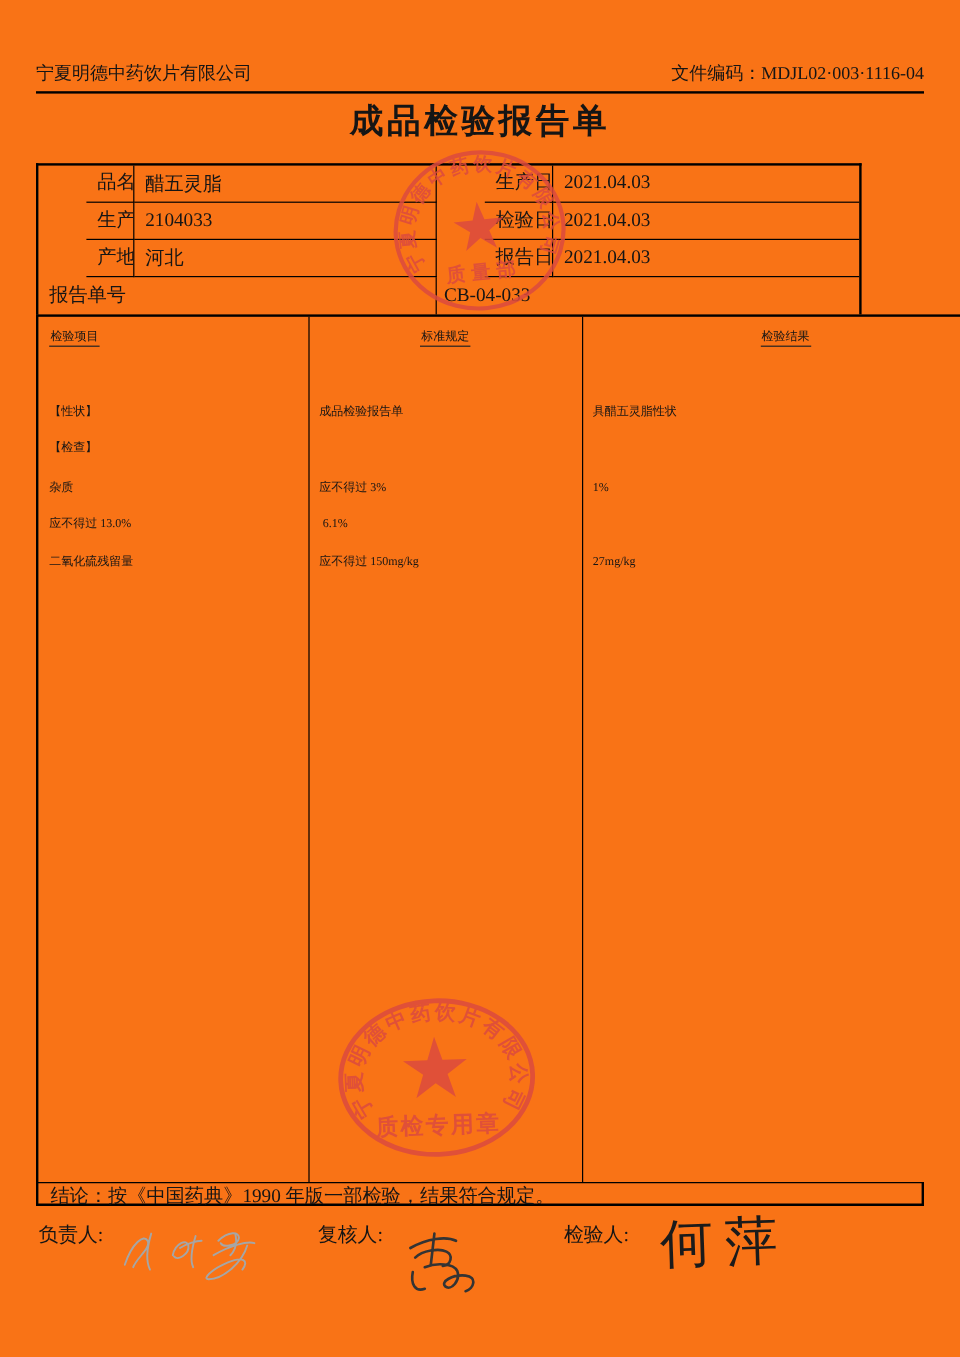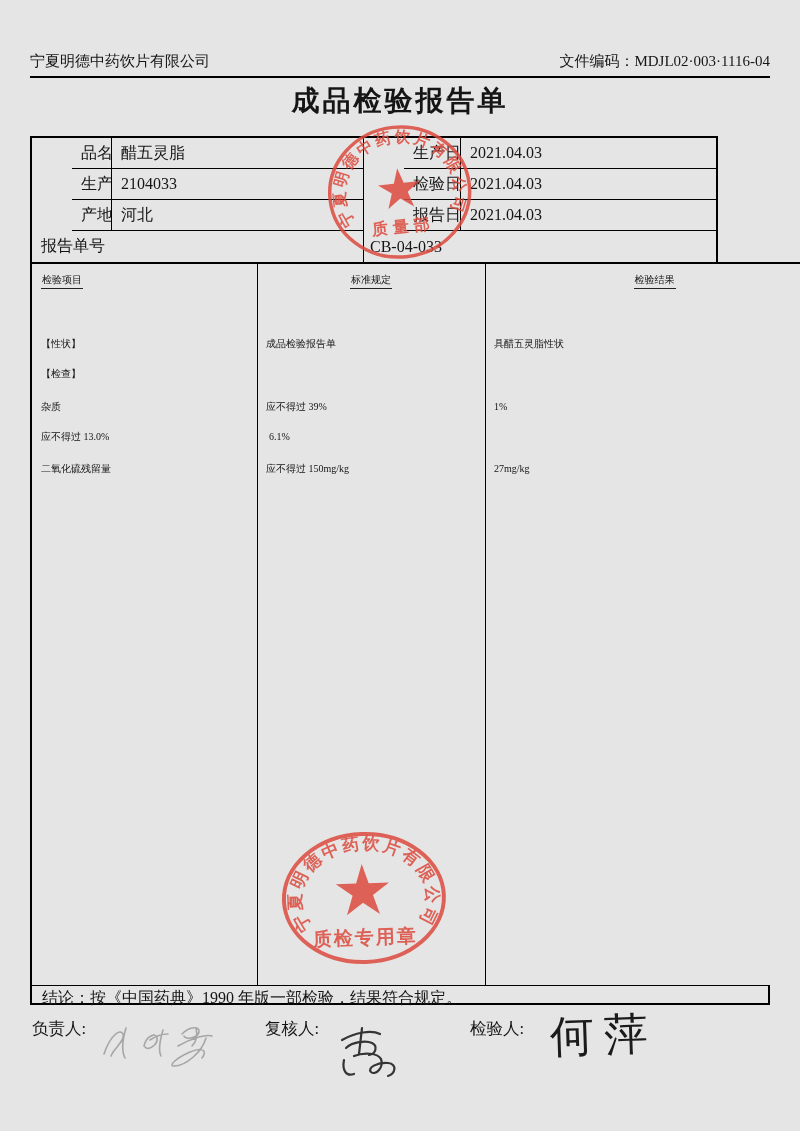--- a/index.html
+++ b/index.html
@@ -1,16 +1,16 @@
 <!DOCTYPE html>
 <html><head>
 <meta charset="utf-8">
 <style>
   html,body{margin:0;padding:0;background:#ffffff;}
-  .page{position:relative;width:800px;height:1131px;background:#e5e5e5;overflow:hidden;
+  .page{position:relative;width:800px;height:1131px;background:#f97316;overflow:hidden;
         font-family:"Liberation Serif","DejaVu Serif",serif;color:#151515;text-decoration:underline;}
 
   
   .hdr{position:absolute;left:30px;top:52px;width:740px;display:flex;
        justify-content:space-between;font-size:15px;}
   .hdr-rule{position:absolute;left:30px;top:76px;width:740px;border-top:2px solid #000;}
   .title{position:absolute;left:0;top:82px;width:100%;text-align:center;
          font-size:28px;font-weight:bold;letter-spacing:3px;}
 
   
@@ -125,21 +125,21 @@
       <div class="c2">成品检验报告单</div>
       <div class="c3">具醋五灵脂性状</div>
     </div>
     <div class="sec-row" style="top:100px">
       <div class="c1">【检查】</div>
       <div class="c2"></div>
       <div class="c3"></div>
     </div>
     <div class="sec-row" style="top:133px">
       <div class="c1">杂质</div>
-      <div class="c2">应不得过 39%</div>
+      <div class="c2">应不得过 3%</div>
       <div class="c3">1%</div>
     </div>
     <div class="sec-row" style="top:163px">
       <div class="c2">应不得过 13.0%</div>
       <div class="c3">6.1%</div>
     </div>
     <div class="sec-row" style="top:195px">
       <div class="c1">二氧化硫残留量</div>
       <div class="c2">应不得过 150mg/kg</div>
       <div class="c3">27mg/kg</div>

